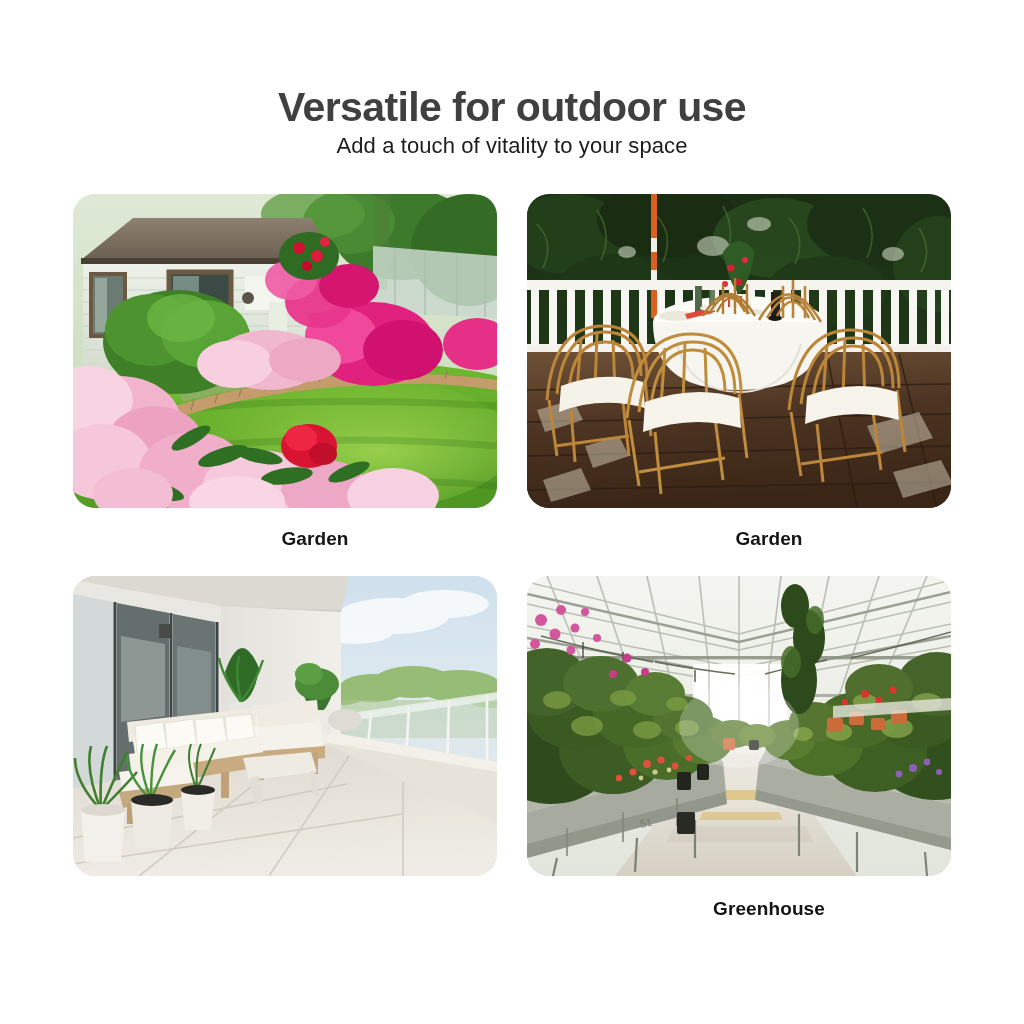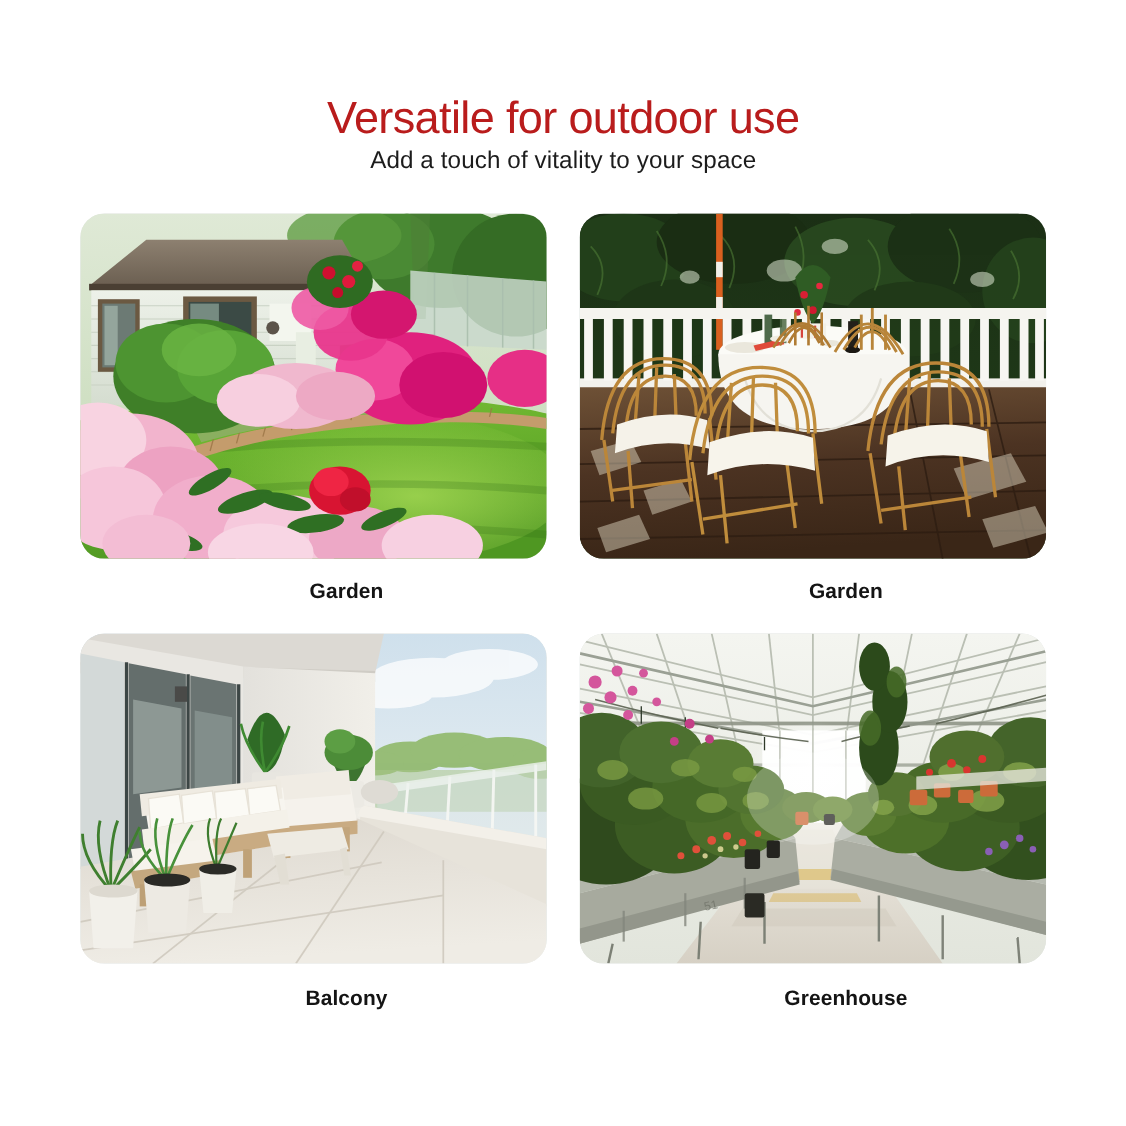--- a/index.html
+++ b/index.html
@@ -23,23 +23,23 @@
   }
   .header {
     position: absolute;
     top: 86px;
     left: 0;
     width: 1024px;
     text-align: center;
   }
   .title {
     font-size: 41px;
-    font-weight: 400;
+    font-weight: 700;
     letter-spacing: -0.6px;
-    color: #b91c1c;
+    color: #404040;
     line-height: 1.06;
     margin: 0;
     font-family: "Liberation Sans", sans-serif;
   }
   .subtitle {
     font-size: 22px;
     font-weight: 400;
     color: #1c1c1c;
     margin: 4px 0 0 0;
     letter-spacing: 0.1px;
@@ -603,21 +603,20 @@
             <g stroke="#3d7c2e" stroke-width="2" fill="none">
               <path d="M124 214 q-12 -30 -6 -46"></path>
                 <path d="M124 214 q12 -28 18 -42"></path>
               <path d="M124 214 q-2 -34 4 -46"></path>
             </g>
             <path d="M108 214 L142 214 L138 254 L112 254 Z" fill="#f0eee7"></path>
             <ellipse cx="125" cy="214" rx="17" ry="5" fill="#2b2b27"></ellipse>
           </g>
         </svg>
       </div>
-      <div class="caption">Balcony</div>
     </div>
 
     <div class="cell row2">
       <div class="thumb">
         <svg viewBox="0 0 424 300" preserveAspectRatio="none" aria-hidden="true">
           <defs>
             <linearGradient id="ghRoof" x1="0" y1="0" x2="0" y2="1">
               <stop offset="0" stop-color="#f4f5f0"></stop>
                 <stop offset="1" stop-color="#e2e5dc"></stop>
             </linearGradient>

